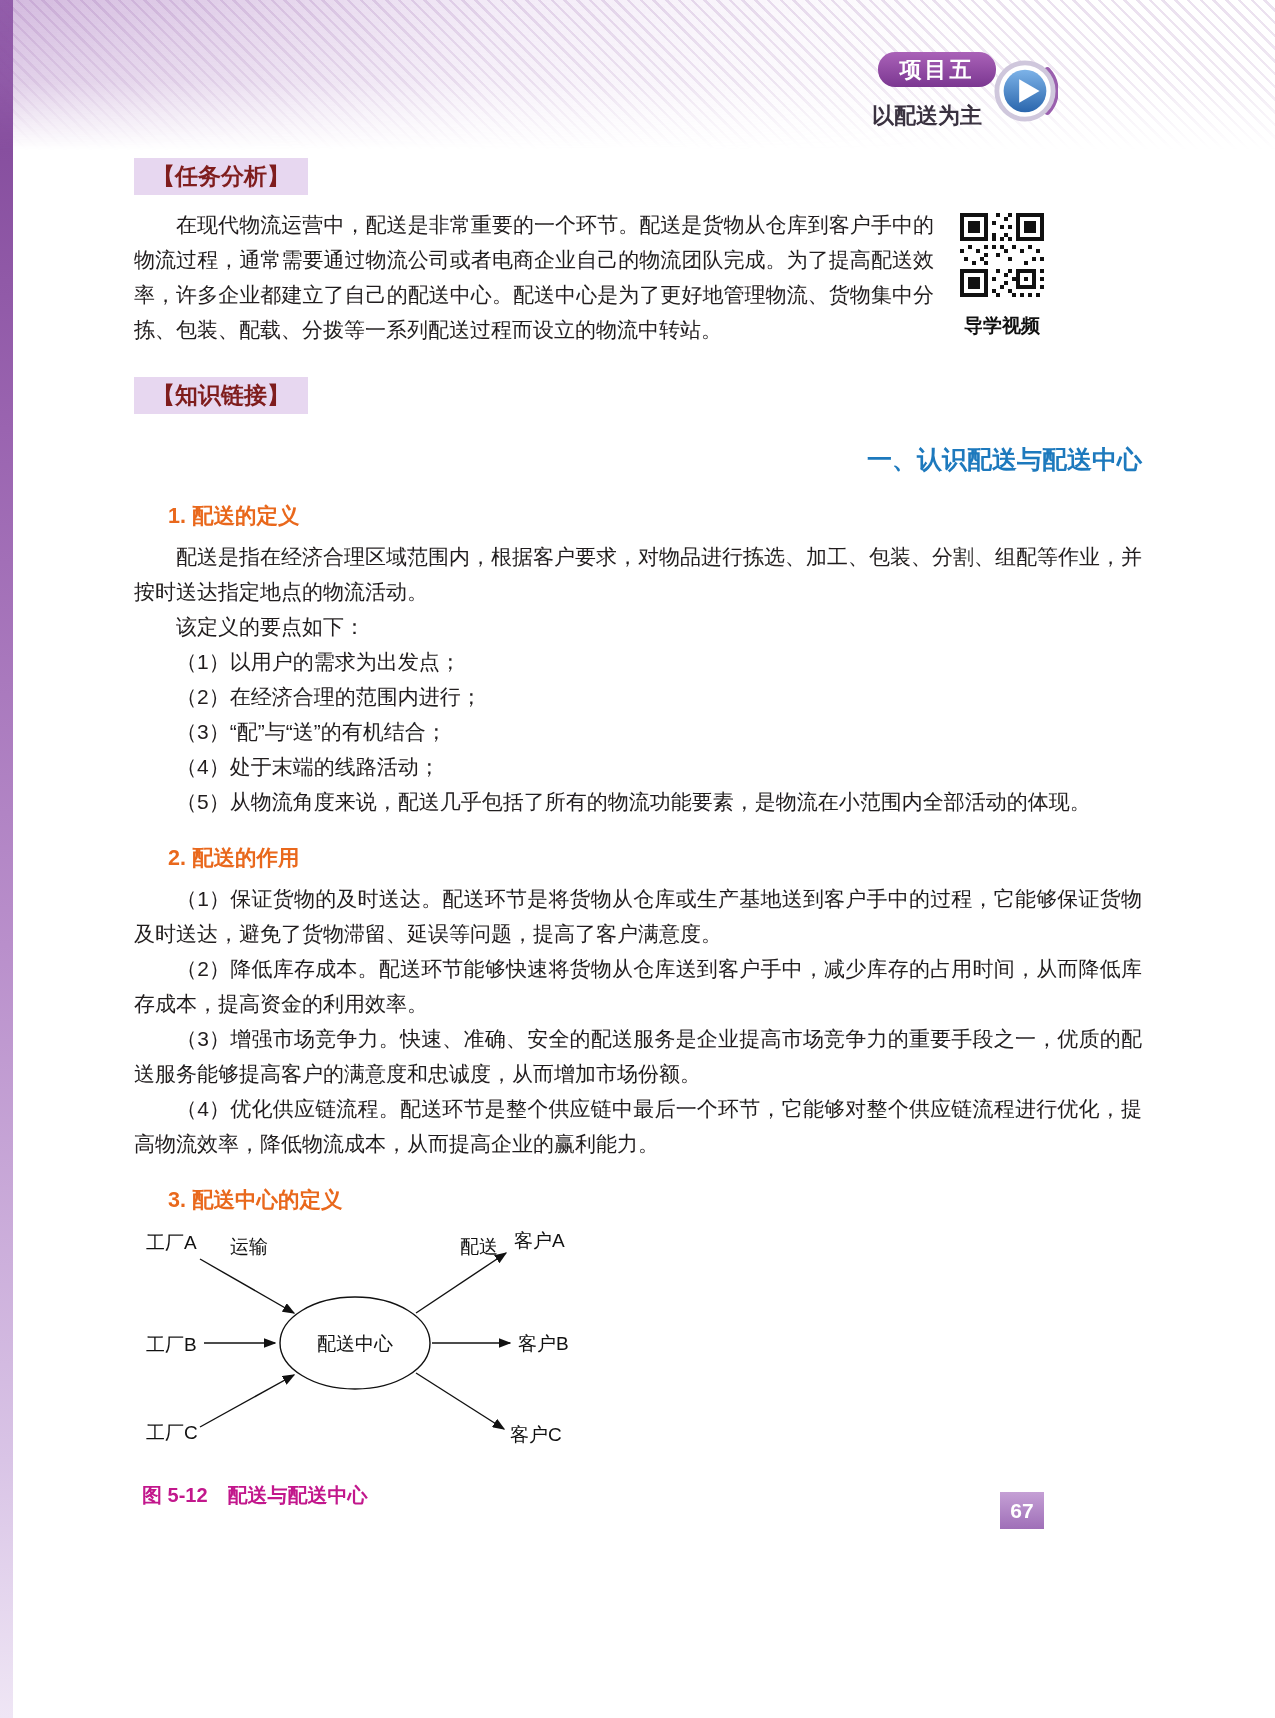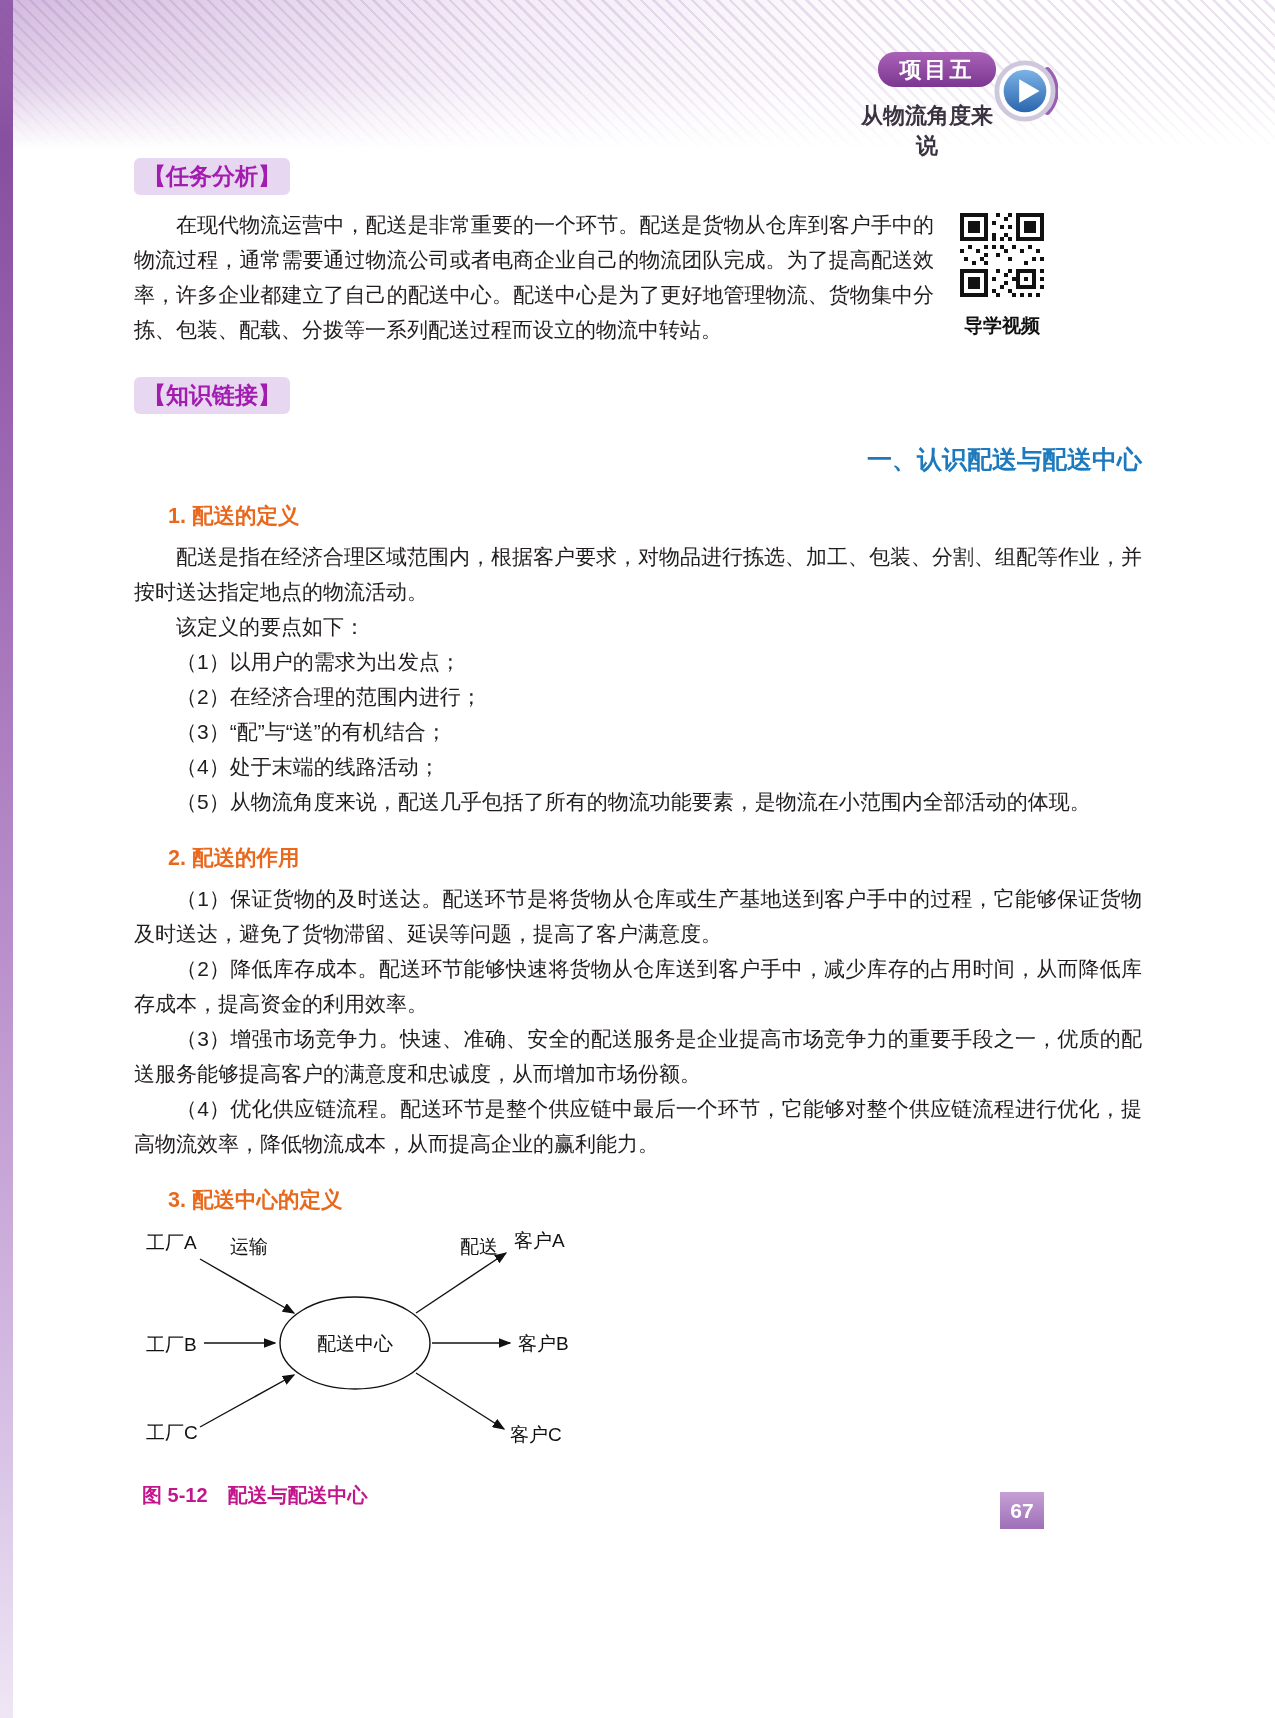--- a/index.html
+++ b/index.html
@@ -35,23 +35,23 @@
   }
   .play-wrap { position:absolute; left:992px; top:58px; }
 
   .content {
     position:absolute; left:134px; top:158px; width:1008px;
     font-size:21px; line-height:35px; text-align:justify;
   }
   .sec-header-row { margin:0 0 12px 0; }
   .sec-header-row.second { margin-top:30px; }
   .sec-header {
-    display:inline-block; background:#e7d7f0; color:#a21caf;
-    font-weight:bold; font-size:23px; line-height:1.35; padding:3px 9px;
-    border-radius:6px;
+    display:inline-block; background:#e7d7f0; color:#7f1d1d;
+    font-weight:bold; font-size:23px; line-height:1.35; padding:3px 18px;
+    border-radius:0;
   }
   .qr-box { float:right; width:96px; margin:2px 92px 6px 20px; text-align:center; }
   .qr-caption { font-size:19px; line-height:26px; color:#111; margin-top:2px; font-weight:bold; }
   .para-wrap { overflow:hidden; }
   .para { margin:0; text-indent:2em; }
   .line { margin:0; text-indent:2em; text-align:left; }
   .h-blue {
     color:#1d79bd; font-size:25px; font-weight:bold;
     margin:28px 0 10px 34px; line-height:1.4; text-align:right;
   }
@@ -76,21 +76,21 @@
 </style>
 </head>
 <body>
 
 <div class="page">
 
   <div class="left-strip"></div>
   <div class="top-band"></div>
 
   <div class="project-tag">项目五</div>
-  <div class="subject">从物流角度来说</div>
+  <div class="subject">以配送为主</div>
 
   <div class="play-wrap">
     <svg width="66" height="66" viewBox="0 0 68 68" aria-hidden="true">
       <defs>
         <linearGradient id="bluegrad" x1="0" y1="0" x2="0" y2="1">
           <stop offset="0" stop-color="#7db3e8"></stop>
           <stop offset="1" stop-color="#2a66ad"></stop>
         </linearGradient>
       </defs>
       <path d="M57 13 a31 31 0 0 1 0 42" fill="none" stroke="#9a5fae" stroke-width="7" stroke-linecap="round"></path>

